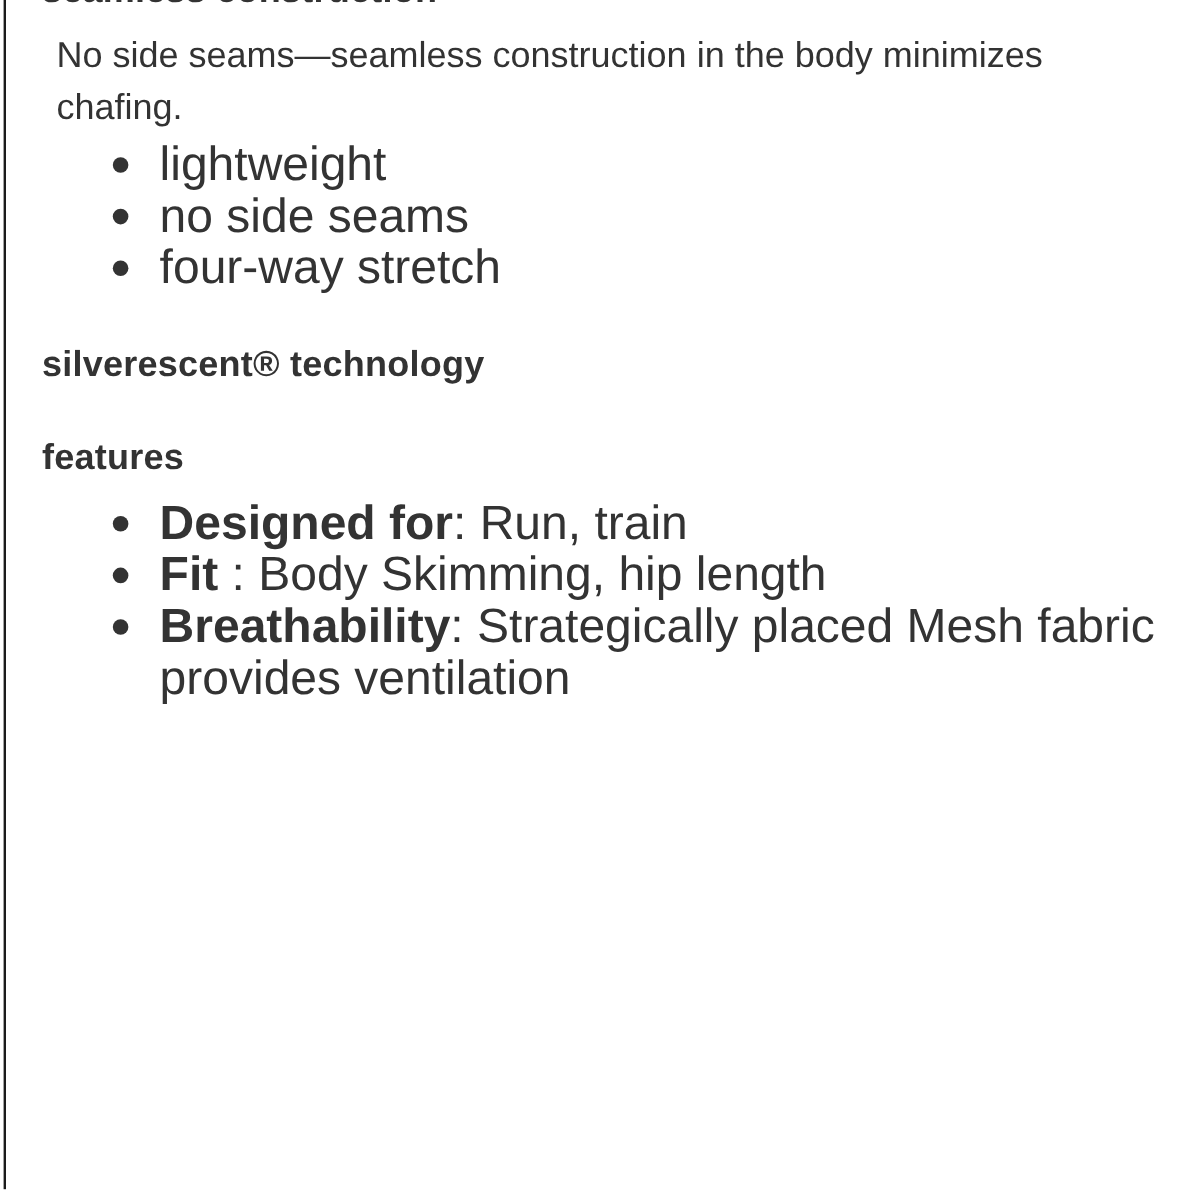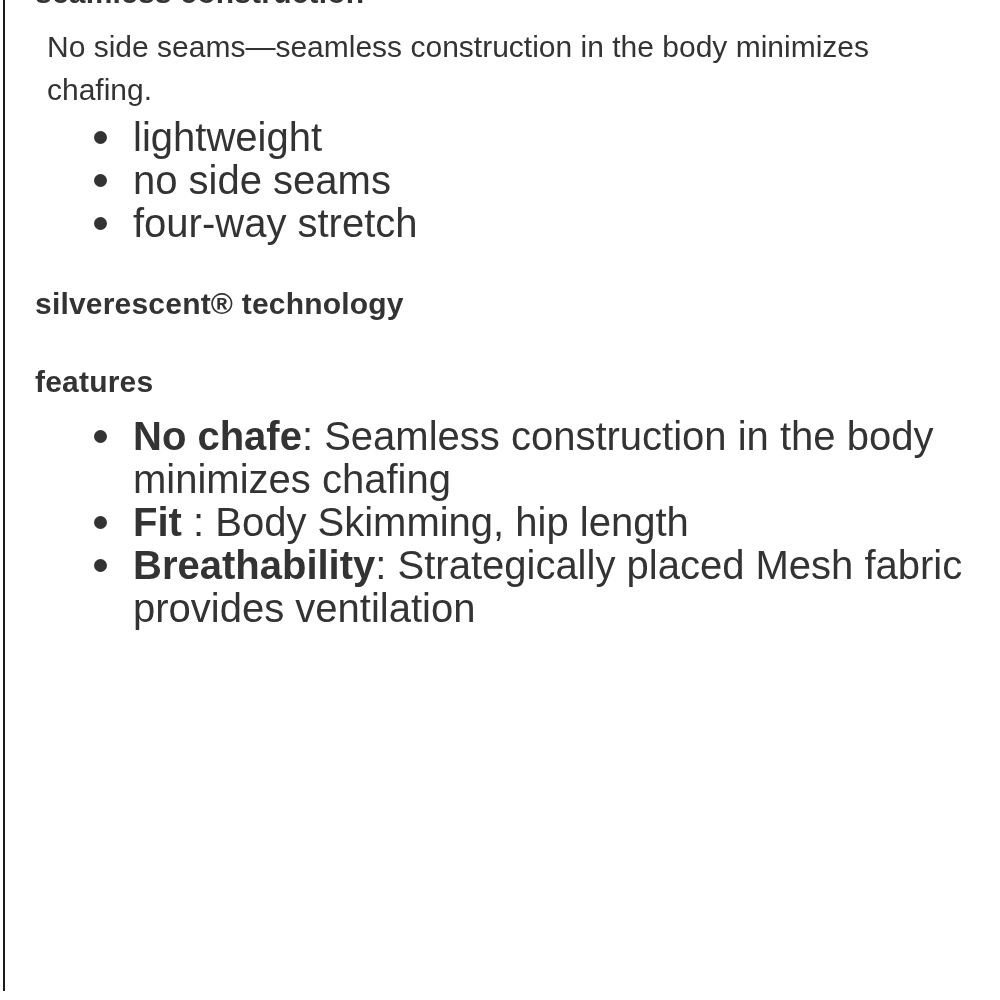--- a/index.html
+++ b/index.html
@@ -88,19 +88,19 @@
     </ul>
   </section>
 
   <section>
     <h3>silverescent® technology</h3>
   </section>
 
   <section>
     <h3>features</h3>
     <ul class="features-list">
-      <li><b>No chafe</b><span>: Seamless construction in the body minimizes chafing</span></li>
+      <li><b>Designed for</b><span>: Run, train</span></li>
       <li><b>Fit</b><span> : Body Skimming, hip length</span></li>
       <li><b>Breathability</b><span>: Strategically placed Mesh fabric provides ventilation</span></li>
     </ul>
   </section>
 
 </div>
 
 </body></html>

